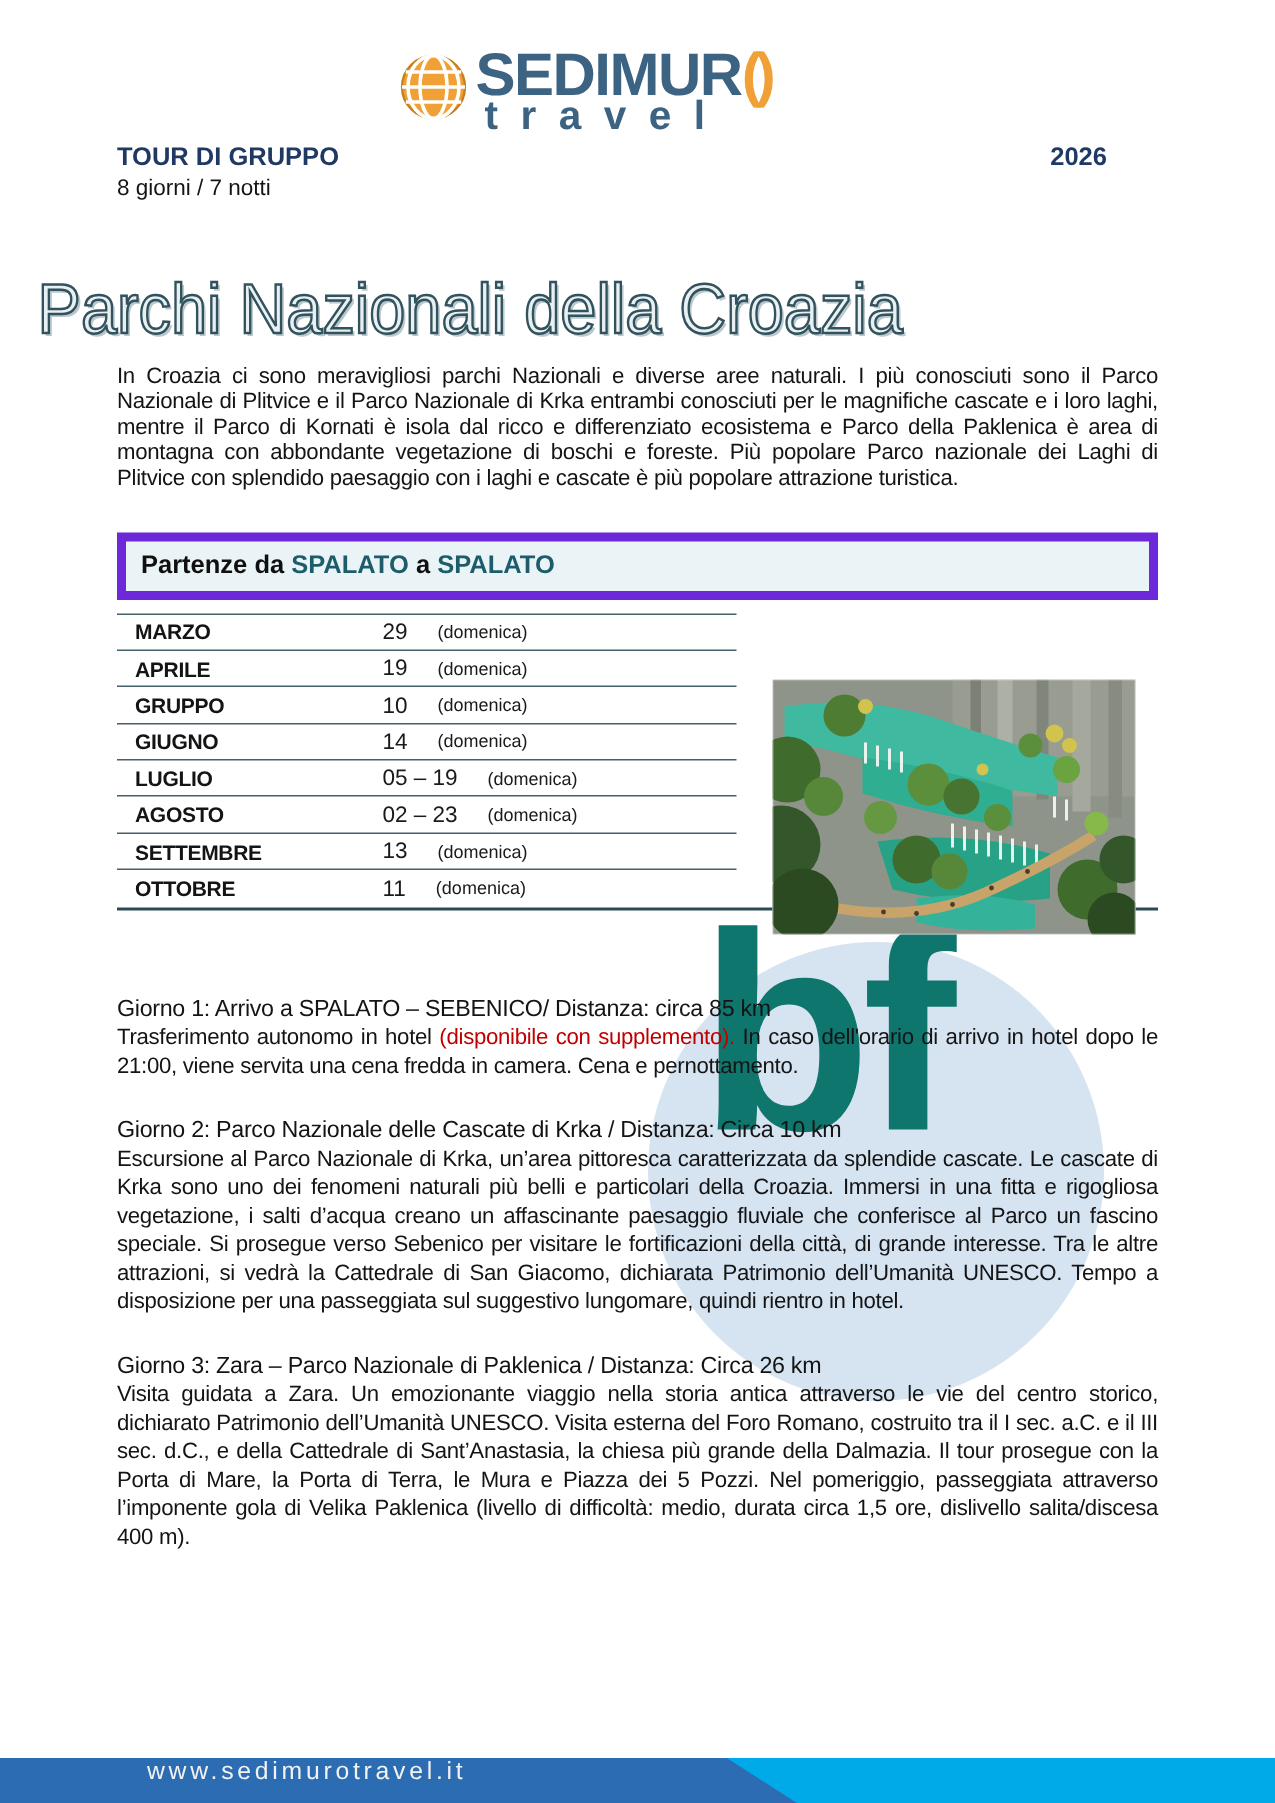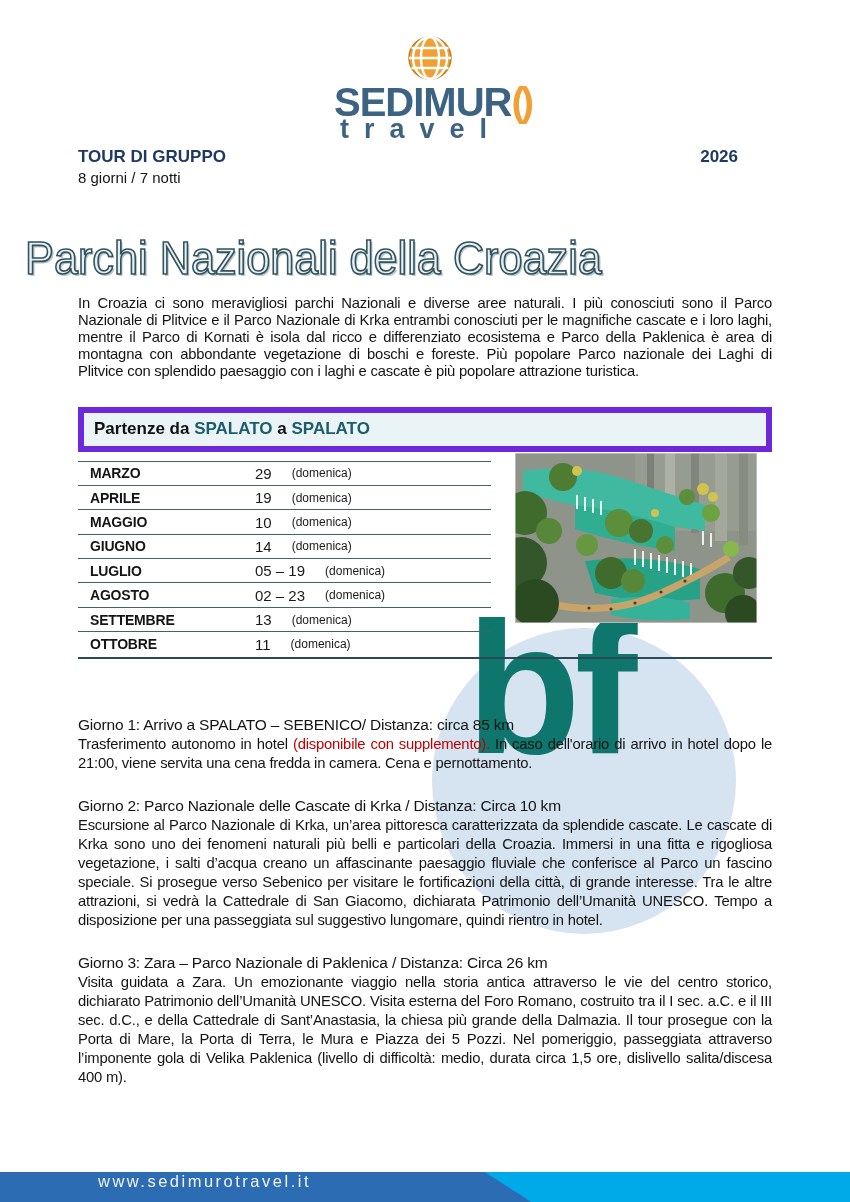--- a/index.html
+++ b/index.html
@@ -15,21 +15,21 @@
     border-radius:50%; background:#d6e3f1; z-index:0;
   }
   .watermark .wm-letters {
     position:absolute; left:34px; top:-48px;
     font-size:188px; font-weight:bold; color:#0f766e; letter-spacing:-6px;
     font-family:"Liberation Sans", sans-serif;
   }
   .content { position:relative; z-index:1; }
   
   .logo-block { padding-top:30px; width:330px; margin:0 auto 0 265px; }
-  .logo-row { display:flex; align-items:center;flex-direction:column; }
+  .logo-row { display:flex; align-items:flex-start; }
   .globe { width:48px; height:48px; margin-top:4px; flex:0 0 auto; }
   .brand-lines { margin-left:4px; line-height:1; }
   .brand-top { font-size:40px; font-weight:bold; color:#3d6383; letter-spacing:-1px; white-space:nowrap; }
   .brand-top .brand-o { color:#f0a035; letter-spacing:-4px; }
   .brand-bottom { font-size:27px; font-weight:bold; color:#3d6383; letter-spacing:15px; margin-top:-6px; margin-left:6px; }
   
   .header-row { display:flex; justify-content:space-between; margin:4px 112px 0 78px; }
   .tour-type, .year { font-size:17px; font-weight:bold; color:#1f3864; }
   .duration { margin:2px 78px 0; font-size:15px; color:#141414; }
   
@@ -138,21 +138,21 @@
           <span class="dep-month">MARZO</span>
           <span class="dep-dates">29</span>
           <span class="dep-note">(domenica)</span>
         </div>
         <div class="dep-row">
           <span class="dep-month">APRILE</span>
           <span class="dep-dates">19</span>
           <span class="dep-note">(domenica)</span>
         </div>
         <div class="dep-row">
-          <span class="dep-month">MAGGIO</span>
+          <span class="dep-month">GRUPPO</span>
           <span class="dep-dates">10</span>
           <span class="dep-note">(domenica)</span>
         </div>
         <div class="dep-row">
           <span class="dep-month">GIUGNO</span>
           <span class="dep-dates">14</span>
           <span class="dep-note">(domenica)</span>
         </div>
         <div class="dep-row">
           <span class="dep-month">LUGLIO</span>

